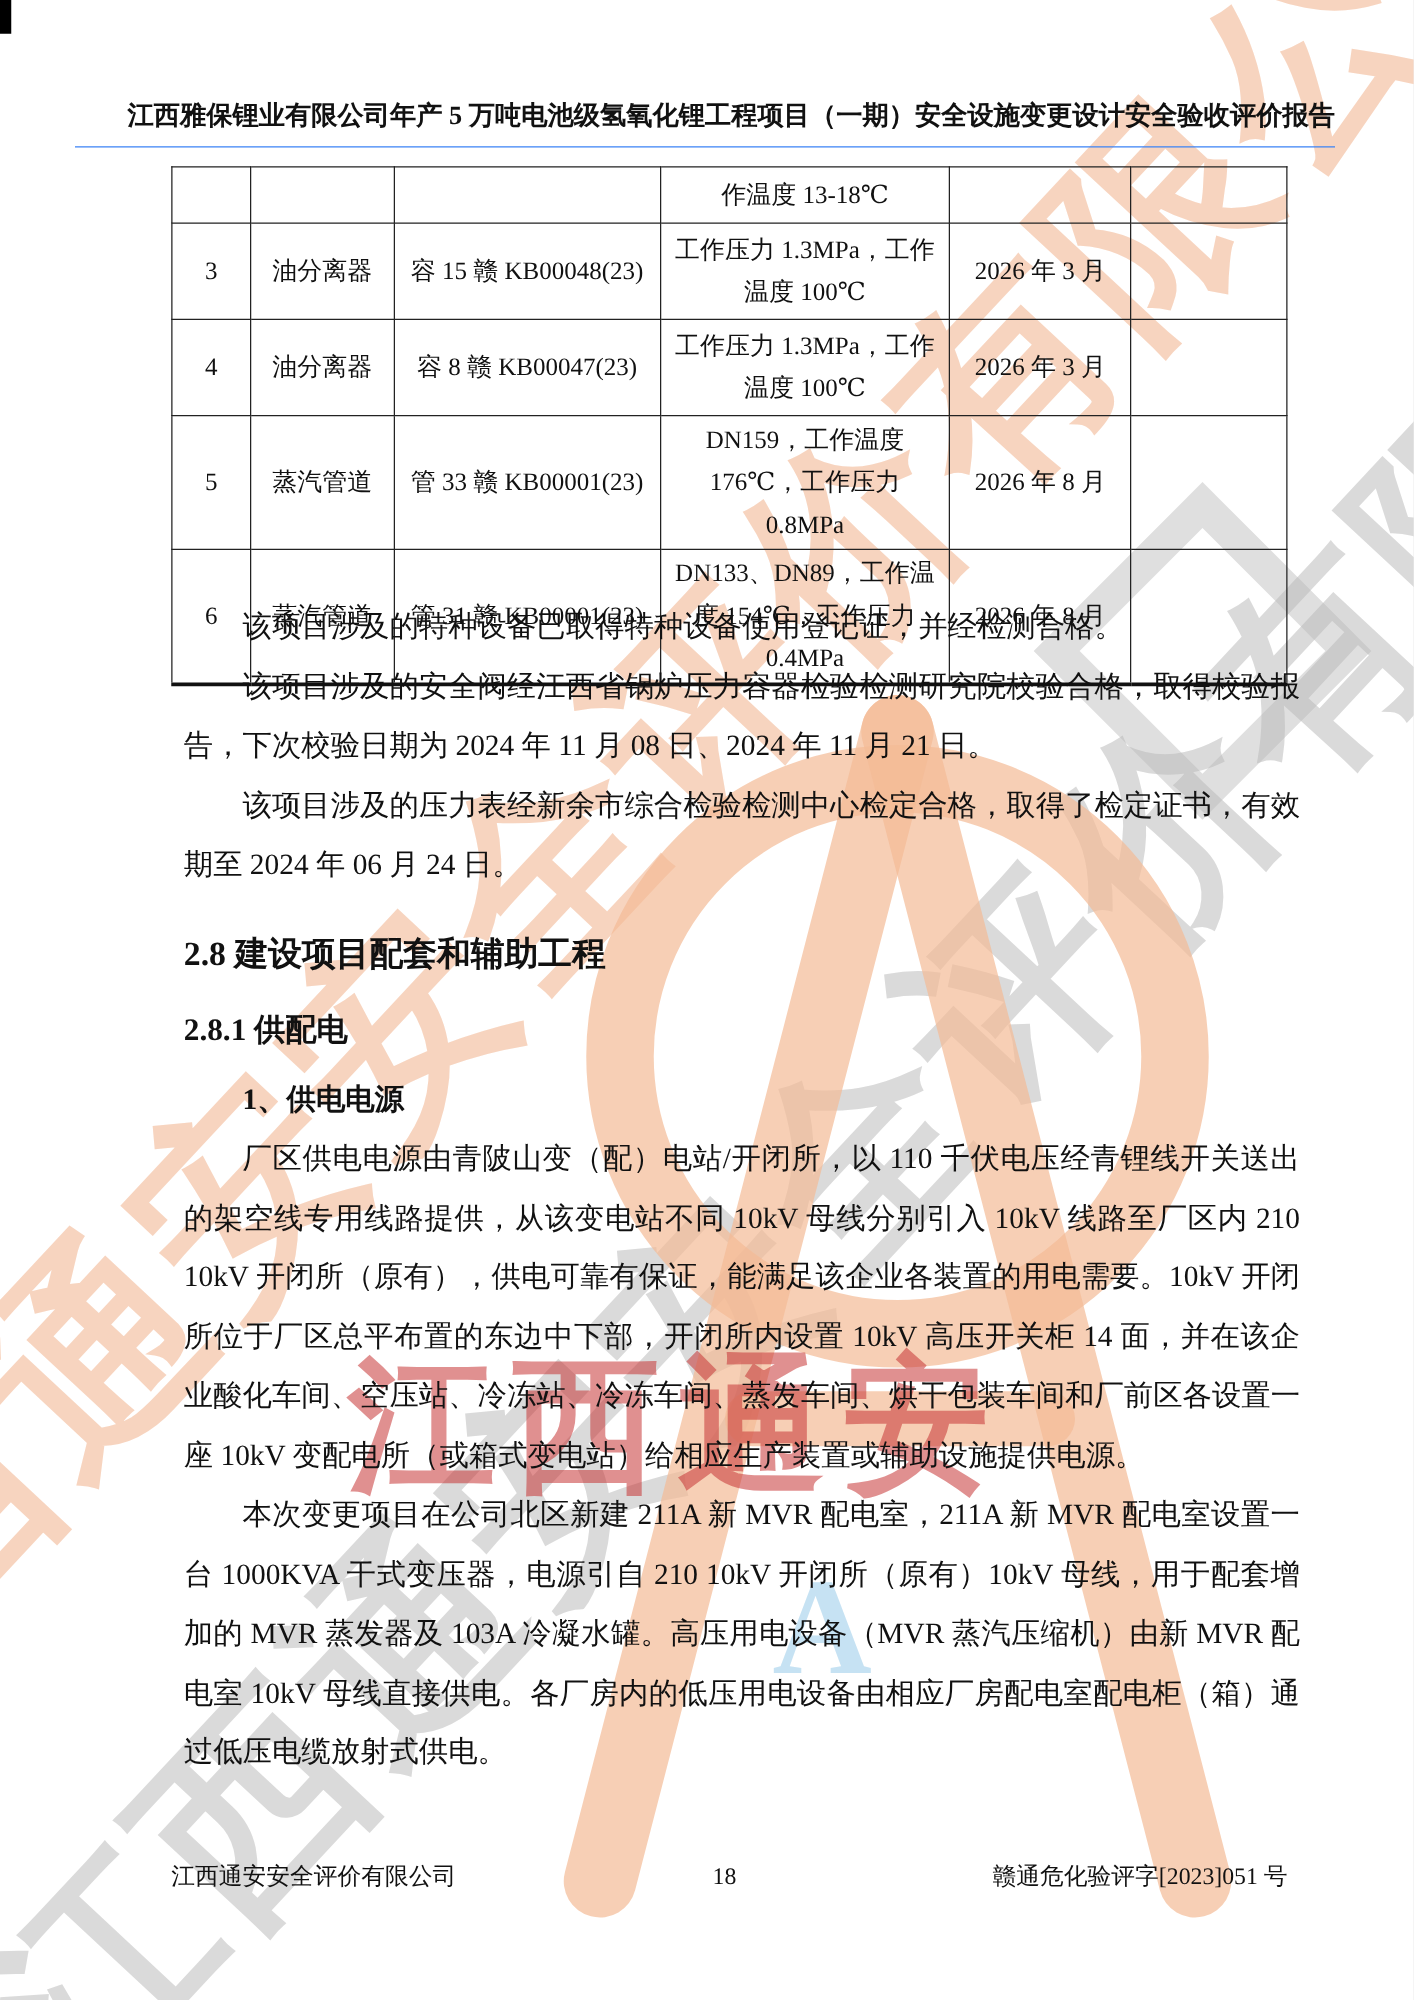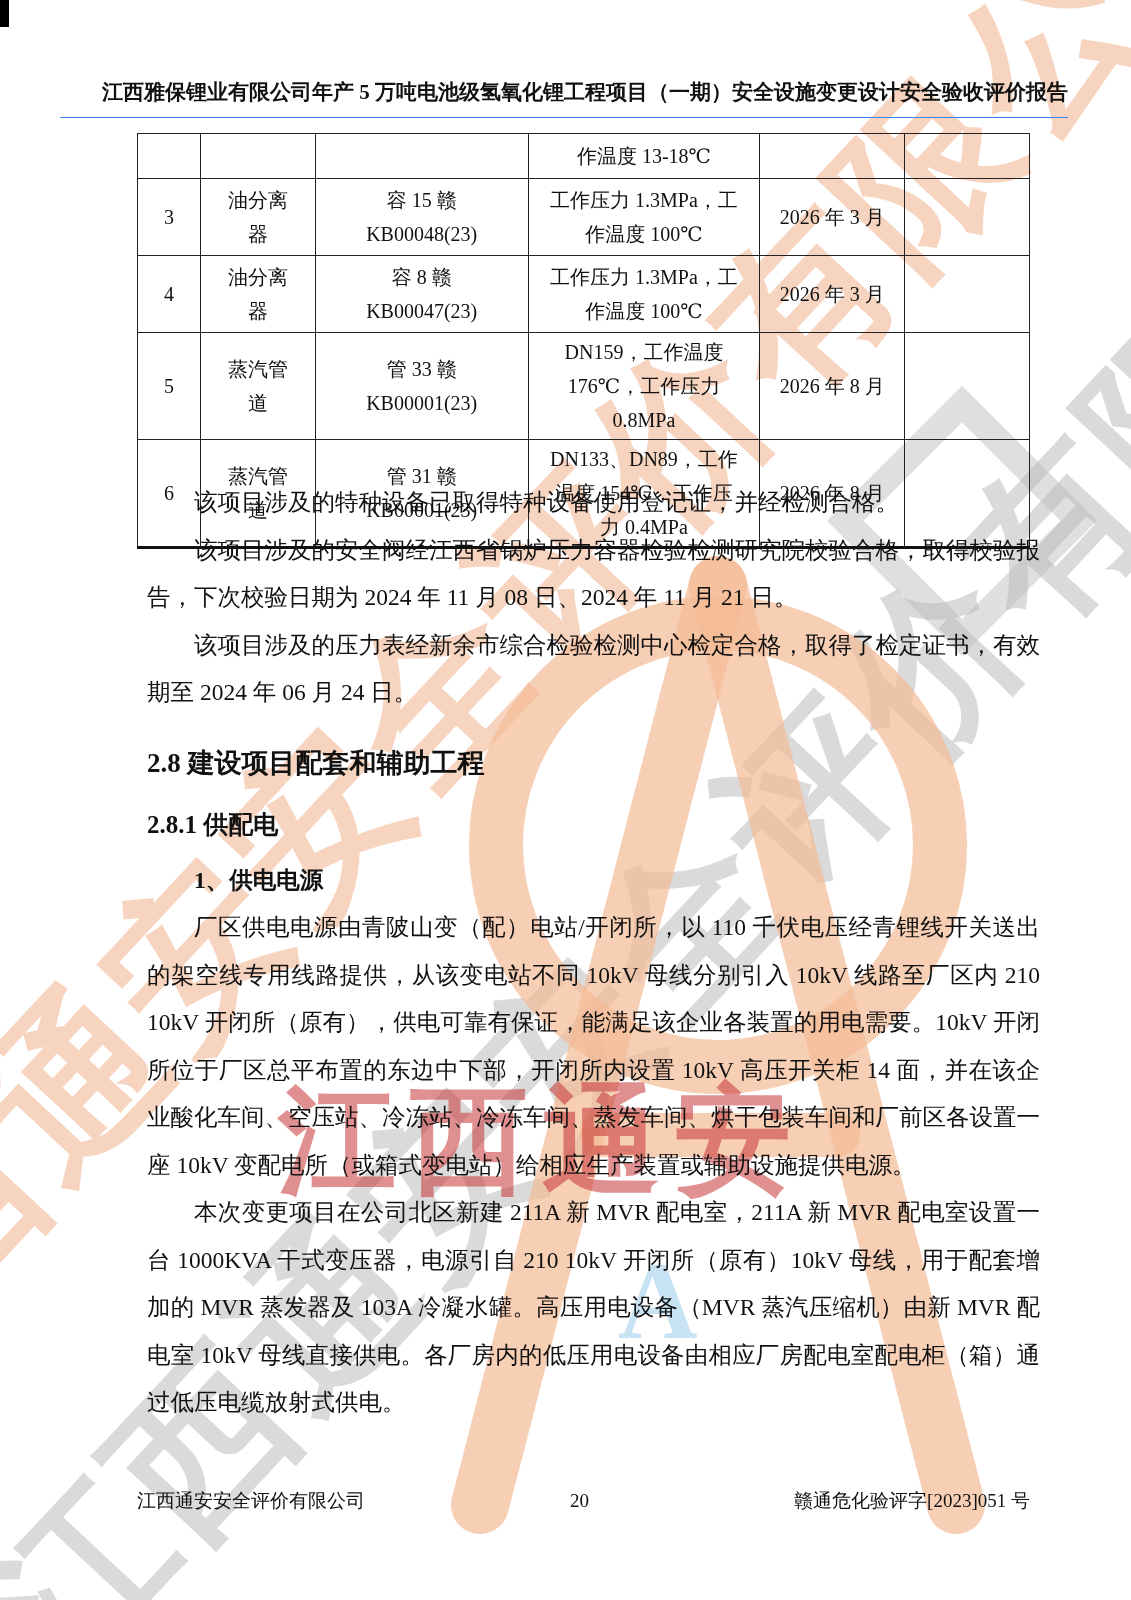--- a/index.html
+++ b/index.html
@@ -46,21 +46,21 @@
 
   
   .doc-table{
     position:absolute;left:137px;top:133px;width:893px;z-index:1;
     border-collapse:collapse;
     font-size:20px;
   }
   .doc-table td{
     border:1px solid #222;
     text-align:center;vertical-align:middle;
-    padding:2px 18px;line-height:34px;
+    padding:2px 8px;line-height:34px;
   }
   .doc-table tr.r-carry{height:45px;}
   .doc-table tr.r-main{height:77px;}
   .doc-table tr:last-child td{border-bottom:3px solid #111;}
 
   
   .doc-body{
     position:absolute;left:147px;top:479px;width:893px;z-index:1;
     font-size:23.5px;line-height:47.5px;text-align:justify;
   }
@@ -160,17 +160,17 @@
     <p>该项目涉及的压力表经新余市综合检验检测中心检定合格，取得了检定证书，有效期至 2024 年 06 月 24 日。</p>
     <h2 class="h28">2.8 建设项目配套和辅助工程</h2>
     <h3 class="h281">2.8.1 供配电</h3>
     <p class="list-item">1、供电电源</p>
     <p>厂区供电电源由青陂山变（配）电站/开闭所，以 110 千伏电压经青锂线开关送出的架空线专用线路提供，从该变电站不同 10kV 母线分别引入 10kV 线路至厂区内 210 10kV 开闭所（原有），供电可靠有保证，能满足该企业各装置的用电需要。10kV 开闭所位于厂区总平布置的东边中下部，开闭所内设置 10kV 高压开关柜 14 面，并在该企业酸化车间、空压站、冷冻站、冷冻车间、蒸发车间、烘干包装车间和厂前区各设置一座 10kV 变配电所（或箱式变电站）给相应生产装置或辅助设施提供电源。</p>
     <p>本次变更项目在公司北区新建 211A 新 MVR 配电室，211A 新 MVR 配电室设置一台 1000KVA 干式变压器，电源引自 210 10kV 开闭所（原有）10kV 母线，用于配套增加的 MVR 蒸发器及 103A 冷凝水罐。高压用电设备（MVR 蒸汽压缩机）由新 MVR 配电室 10kV 母线直接供电。各厂房内的低压用电设备由相应厂房配电室配电柜（箱）通过低压电缆放射式供电。</p>
   </main>
 
   <footer class="doc-footer">
     <span>江西通安安全评价有限公司</span>
-    <span>20</span>
+    <span>18</span>
     <span>赣通危化验评字[2023]051 号</span>
   </footer>
 
 </div>
 
 </body></html>

